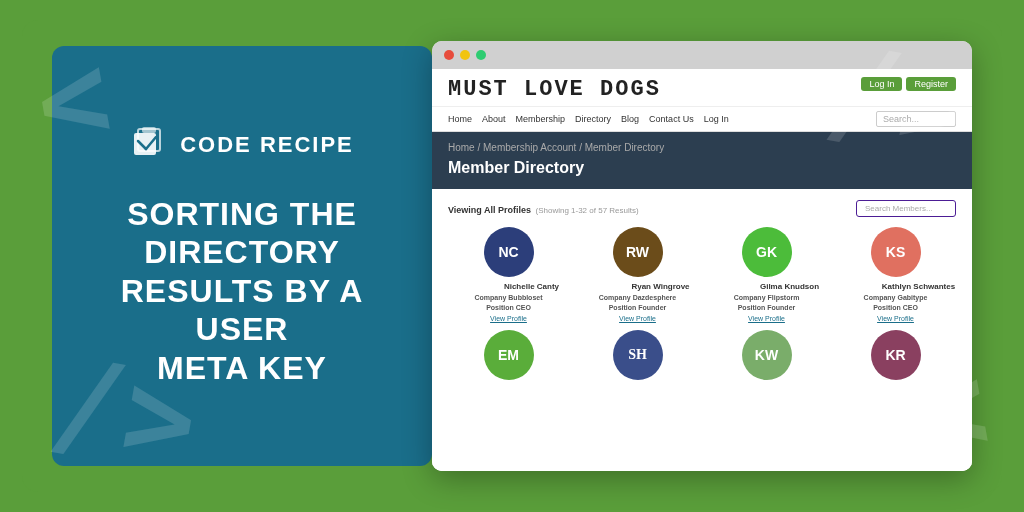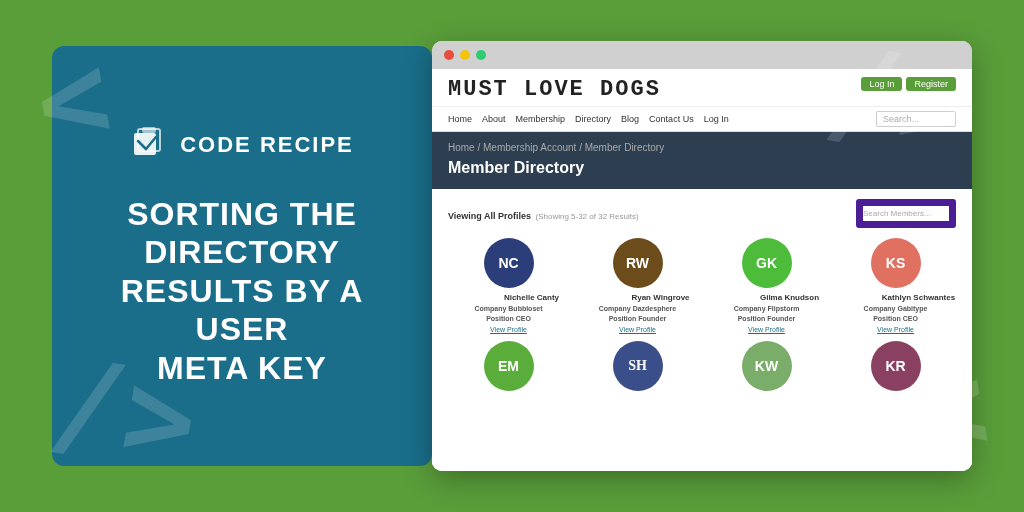--- a/index.html
+++ b/index.html
@@ -198,22 +198,22 @@
     }
 
     .viewing-bar {
       display: flex;
       justify-content: space-between;
       align-items: center;
       margin-bottom: 10px;
     }
 
     .search-members {
-      border: 7px solid #4c1d95;
-      padding: 3px 0;
+      border: 1px solid #4c1d95;
+      padding: 3px 8px;
       font-size: 8px;
       color: #999;
       border-radius: 3px;
       width: 100px;
     }
 
     
     .member-grid {
       display: grid;
       grid-template-columns: repeat(4, 1fr);
@@ -345,21 +345,21 @@
 
       <div class="page-header-bar">
         <div class="breadcrumb">Home / Membership Account / Member Directory</div>
         <div class="page-title">Member Directory</div>
       </div>
 
       <div class="directory-content">
         <div class="viewing-bar">
           <div>
             <span style="font-size:9px;font-weight:bold;color:#333">Viewing All Profiles</span>
-            <span style="font-size:8px;color:#999">(Showing 5-32 of 32 Results)</span>
+            <span style="font-size:8px;color:#999">(Showing 1-32 of 57 Results)</span>
           </div>
           <div class="search-members" style="color:#aaa">Search Members...</div>
         </div>
 
         <div class="member-grid">
 
           <div class="member-card">
             <div class="member-avatar" style="background-color:#2c3e7a;">
               <span>NC</span>
             </div>

